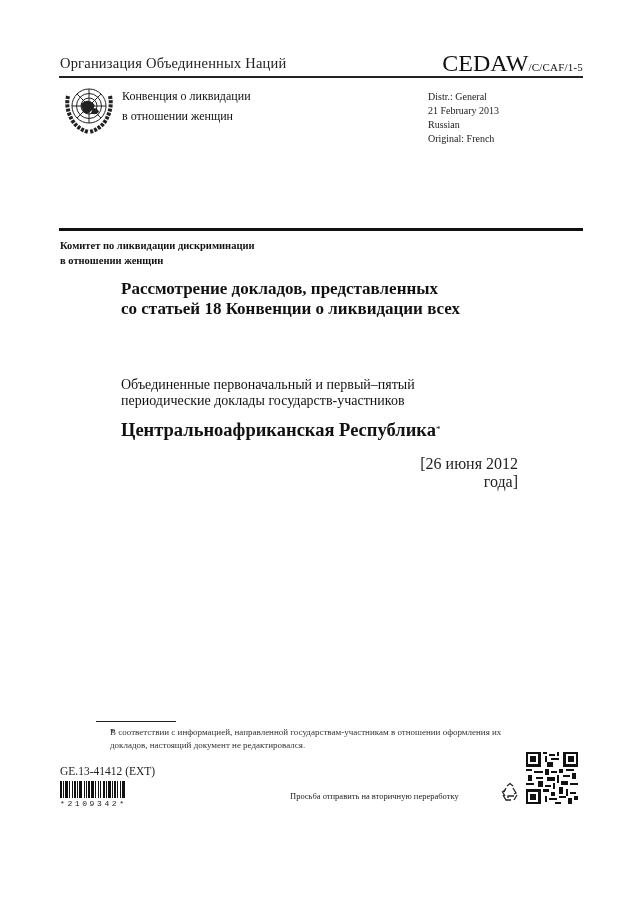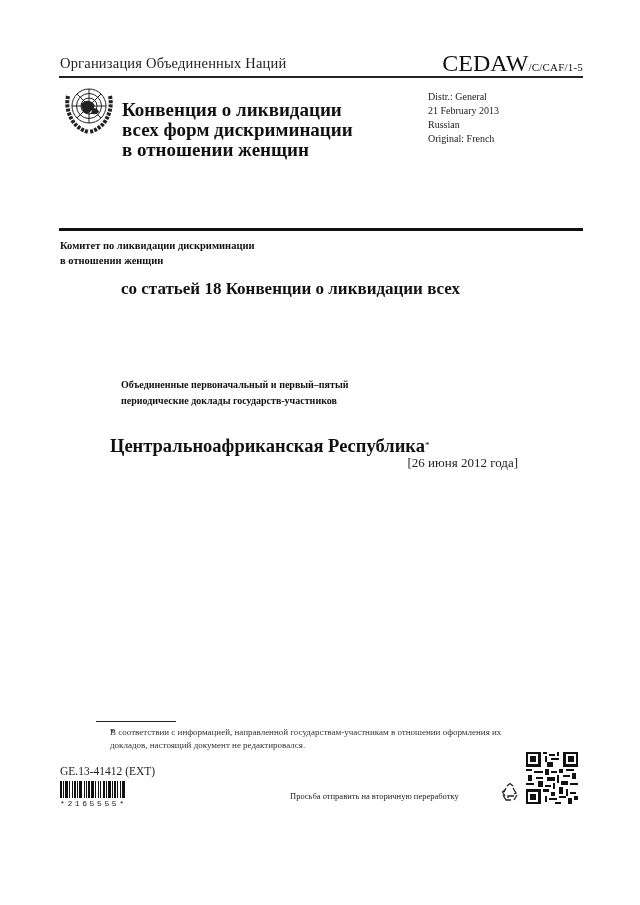--- a/index.html
+++ b/index.html
@@ -4,29 +4,29 @@
 <style>
   html, body { margin:0; padding:0; background:#ffffff; }
   body { width:640px; height:905px; position:relative; overflow:hidden;
          font-family:"Liberation Serif","DejaVu Serif",serif; color:#111; }
   .abs { position:absolute; }
   .org { left:60px; top:55px; font-size:14.5px; letter-spacing:0.2px; color:#222; }
   .symbol { right:57px; top:50px; font-size:24px; color:#111; white-space:nowrap; }
   .symbol small { font-size:11px; letter-spacing:0.2px; }
   .rule-top { left:59px; top:76px; width:524px; height:1.5px; background:#222; }
   .emblem { left:63px; top:82px; width:52px; height:52px; }
-  .conv { left:122px; top:100px; font-size:19px; font-weight:bold; line-height:20px; }
+  .conv { left:122px; top:86px; font-size:12px; font-weight:normal; line-height:20px; }
   .distr { left:428px; top:90px; font-size:10px; line-height:14px; color:#222; }
   .rule-thick { left:59px; top:228px; width:524px; height:3px; background:#111; }
   .committee { left:60px; top:238px; font-size:10.5px; font-weight:bold; line-height:15px; }
   .title { left:121px; top:279px; font-size:17px; font-weight:bold; line-height:19.5px; width:420px; }
-  .subtitle { left:121px; top:377px; font-size:10px; font-weight:bold; line-height:16px; width:420px; }
-  .country { left:110px; top:420px; font-size:18.5px; font-weight:bold;margin-top:16px; }
+  .subtitle { left:121px; top:377px; font-size:14px; font-weight:normal; line-height:16px; width:420px; }
+  .country { left:121px; top:420px; font-size:18.5px; font-weight:bold; }
   .country sup { font-size:9px; font-weight:normal; vertical-align:4px; }
-  .date { left:390px; top:455px; width:128px; text-align:right; font-size:13px; color:#222; }
+  .date { left:390px; top:455px; width:128px; text-align:right; font-size:16px; color:#222; }
   .fn-rule { left:96px; top:721px; width:80px; height:1px; background:#222; }
   .footnote { left:110px; top:726px; width:420px; font-size:9px; line-height:13px; color:#333; }
   .footnote .star { position:absolute; left:0; top:0; }
   .footnote .txt { margin-left:0; display:block; }
   .gecode { left:60px; top:765px; font-size:11.5px; color:#222; }
   .barcode { left:60px; top:781px; width:100px; height:17px; display:flex; }
   .barcode span { display:block; height:100%; background:#111; }
   .barnum { left:60px; top:799px; width:100px; font-family:"Liberation Mono","DejaVu Sans Mono",monospace;
             font-size:8px; letter-spacing:2.6px; color:#222; }
   .recycle-text { left:290px; top:791px; font-size:8.5px; font-weight:normal; color:#222; }
@@ -50,39 +50,39 @@
     <line x1="9" y1="24" x2="43" y2="24"></line>
     <line x1="14" y1="12" x2="38" y2="36"></line>
     <line x1="38" y1="12" x2="14" y2="36"></line>
   </g>
   <path d="M18 22 q6 -6 12 -1 q4 3 -2 8 q-3 4 -8 1 z M30 26 q5 0 6 4 q-4 4 -8 1 z" fill="#222"></path>
   <path d="M5 14 q-3 14 6 27 q6 7 15 9 M47 14 q3 14 -6 27 q-6 7 -15 9" fill="none" stroke="#222" stroke-width="4" stroke-dasharray="3 1.2"></path>
 </svg>
 
 <div class="abs conv">
   <div>Конвенция о ликвидации</div>
-  <div>всех форм дискриминации</div>
   <div>в отношении женщин</div>
 </div>
 
 <div class="abs distr">
   <div>Distr.: General</div>
   <div>21 February 2013</div>
   <div>Russian</div>
   <div>Original: French</div>
 </div>
 
 <div class="abs rule-thick"></div>
 
 <div class="abs committee">
   <div>Комитет по ликвидации дискриминации</div>
   <div>в отношении женщин</div>
 </div>
 
 <div class="abs title">
+  <div>Рассмотрение докладов, представленных</div>
   <div>со статьей 18 Конвенции о ликвидации всех</div>
 </div>
 
 <div class="abs subtitle">
   <div>Объединенные первоначальный и первый–пятый</div>
   <div>периодические доклады государств-участников</div>
 </div>
 
 <div class="abs country"><span>Центральноафриканская Республика</span><sup>*</sup></div>
 
@@ -136,21 +136,21 @@
     <span style="width: 1px; background: transparent;"></span>
     <span style="width: 2px;"></span>
     <span style="width: 1px; background: transparent;"></span>
     <span style="width: 1px;"></span>
     <span style="width: 2px; background: transparent;"></span>
     <span style="width: 1px;"></span>
     <span style="width: 1px; background: transparent;"></span>
     <span style="width: 3px;"></span>
     <span style="width: 1px; background: transparent;"></span>
   </div>
-<div class="abs barnum">*2165555*</div>
+<div class="abs barnum">*2109342*</div>
 
 <div class="abs recycle-text">Просьба отправить на вторичную переработку</div>
 <svg class="abs recycle-icon" viewBox="0 0 20 20">
   <g fill="none" stroke="#222" stroke-width="1.3">
     <path d="M7 4 L10 1.5 L13 4 M10 1.5 L10 2 M6 6 L4 10"></path>
     <path d="M13 6 L16 11 L14 12"></path>
     <path d="M14 14 L8 14 L8 16"></path>
     <path d="M5 14 L2.5 10 L5 8"></path>
     <path d="M3 13 L6 18 L11 18"></path>
     <path d="M17 13 L14 18"></path>

